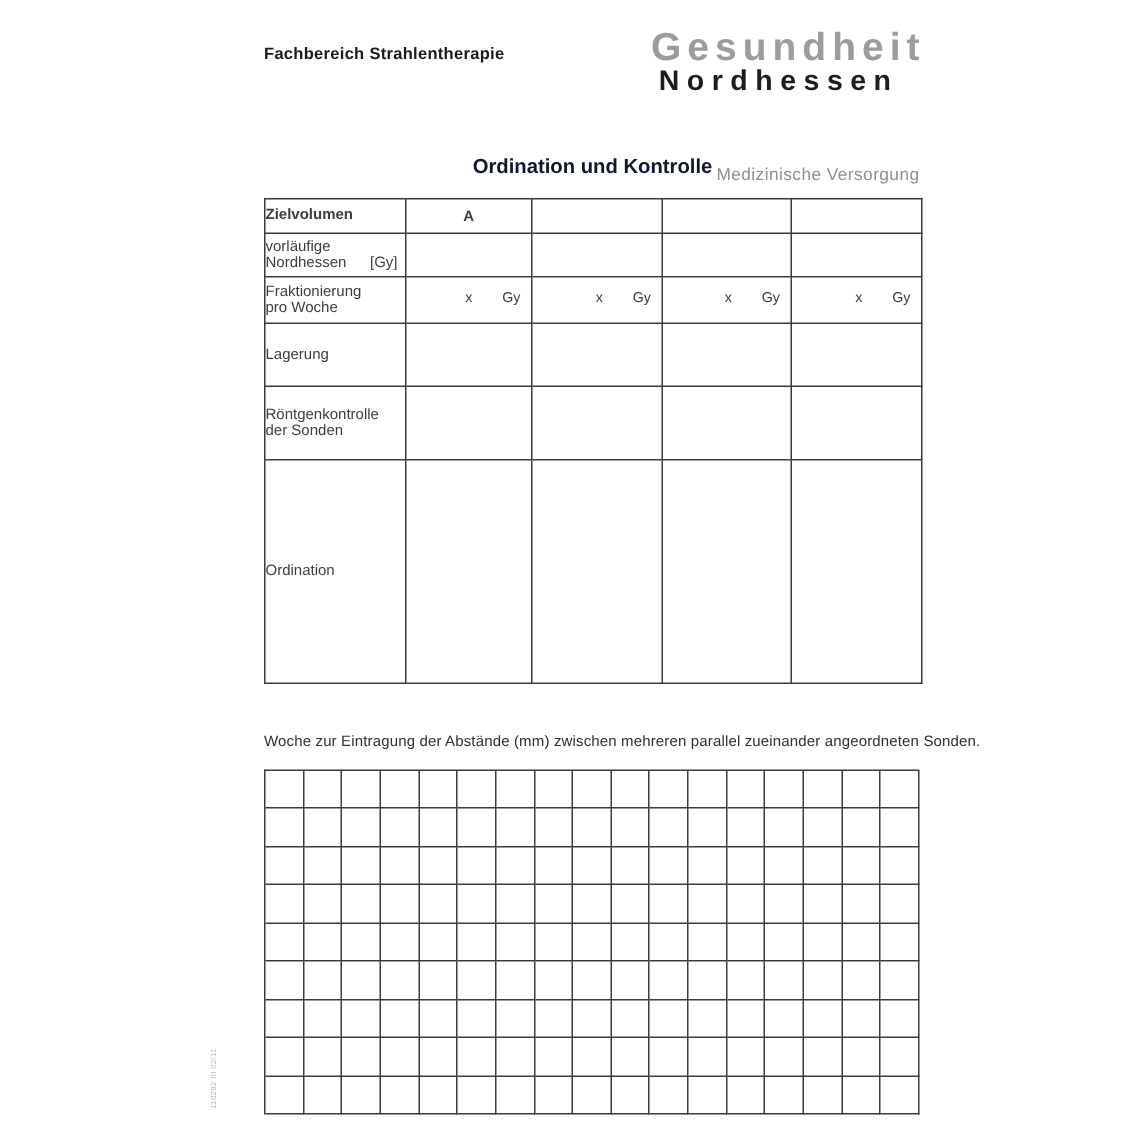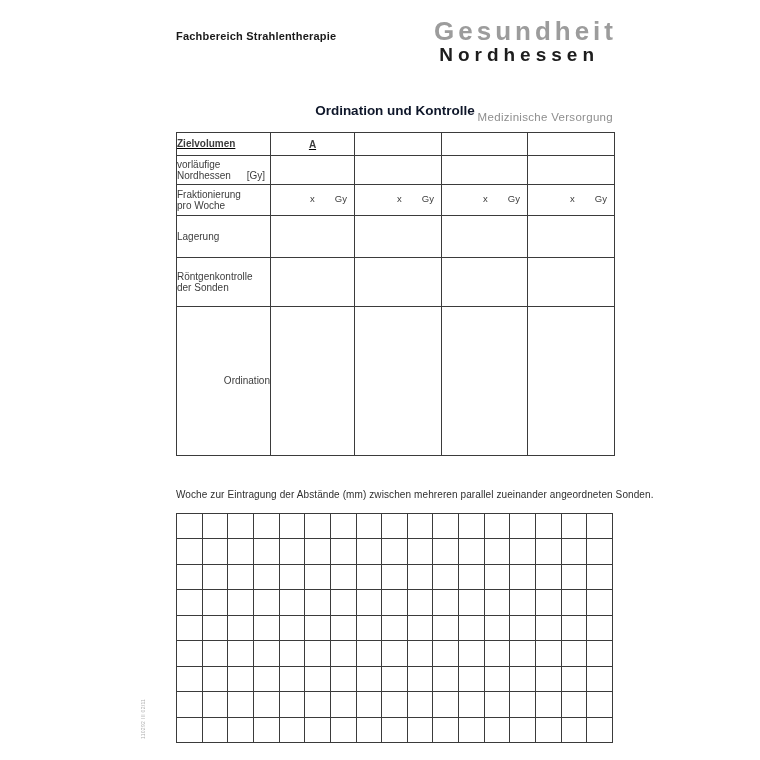--- a/index.html
+++ b/index.html
@@ -48,26 +48,26 @@
     position:absolute;left:176px;top:132px;
     border-collapse:collapse;table-layout:fixed;
   }
   .ord-table td{
     border:1px solid var(--border);
     font-size:10px;color:var(--text);
     vertical-align:middle;padding:0;
     overflow:hidden;
   }
   .c0{width:94px;} .c1{width:84px;} .c2{width:87px;} .c3{width:86px;} .c4{width:87px;}
-  .r1{height:23px;text-decoration:underline;} .r2{height:23px;} .r3{height:29px;} .r4{height:31px;}
+  .r1{height:23px;} .r2{height:23px;} .r3{height:29px;} .r4{height:31px;}
   .r5{height:42px;} .r6{height:49px;} .r7{height:149px;}
   .label-cell{padding-left:6px;line-height:11.5px;}
   .head-label{font-weight:bold;font-size:10.5px;color:#111111;}
   .cell-a{text-align:center;font-weight:bold;font-size:11px;color:#111111;}
-  .top-align{vertical-align:top;padding-top:6px;text-align:right;}
+  .top-align{vertical-align:top;padding-top:6px;}
   .line-flex{display:flex;justify-content:space-between;padding-right:5px;}
   .frak-cell{vertical-align:bottom;}
   .frak-inner{
     display:flex;justify-content:flex-end;align-items:flex-end;
     padding:0 7px 4px 0;font-size:9.5px;color:var(--text);
   }
   .frak-x{margin-right:20px;}
   
   .raster-caption{
     position:absolute;left:176px;top:489px;

